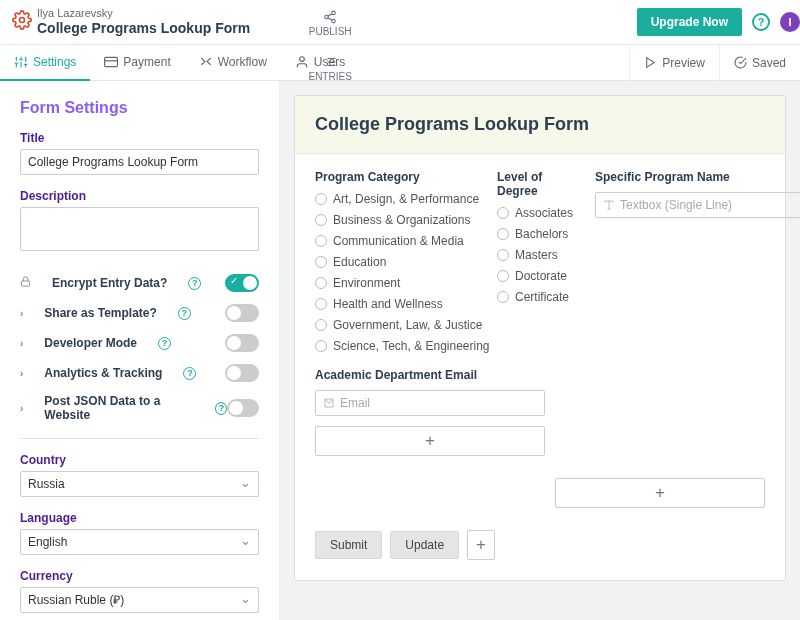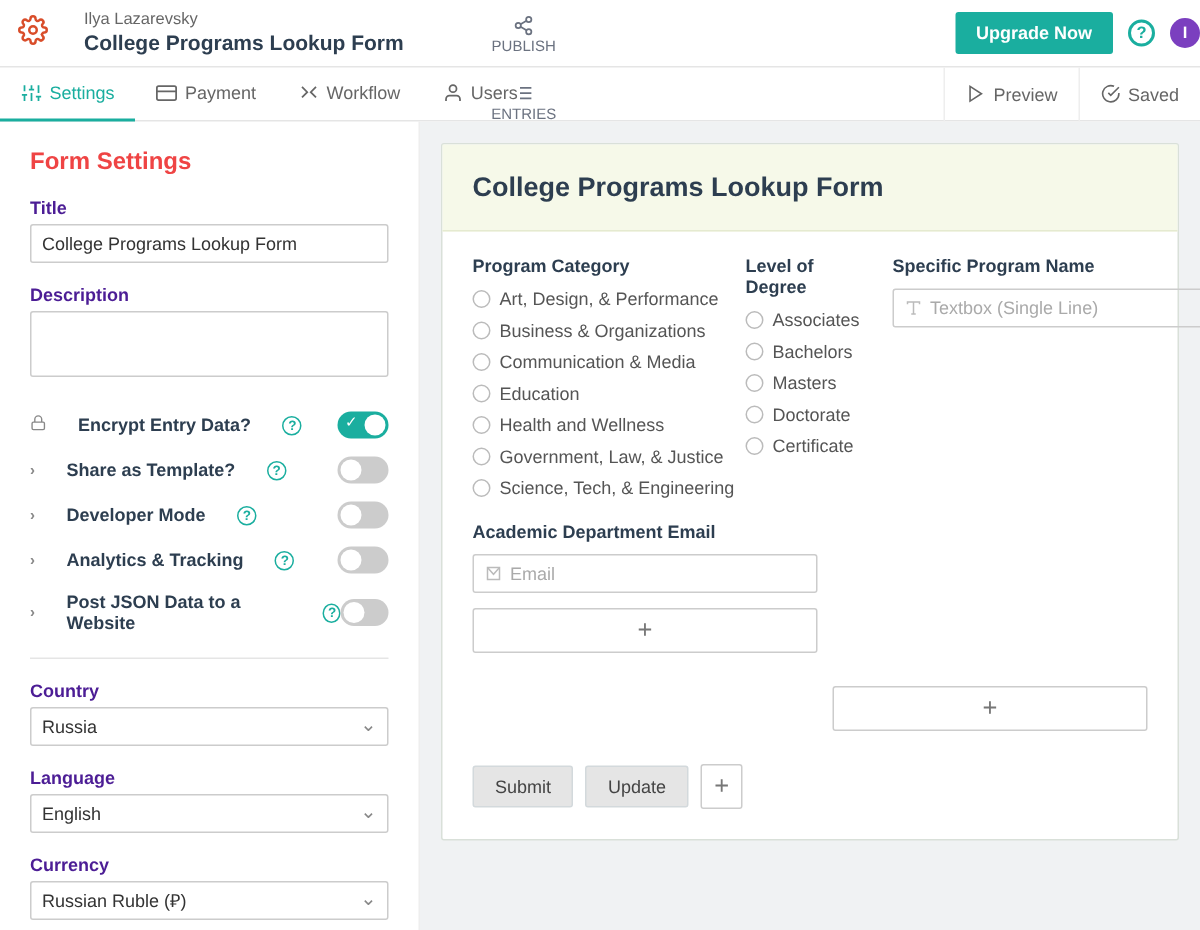--- a/index.html
+++ b/index.html
@@ -1,20 +1,20 @@
 <!DOCTYPE html>
 <html><head>
 <meta charset="utf-8">
 <style>
   * { box-sizing: border-box; margin: 0; padding: 0; }
   body { font-family: -apple-system, BlinkMacSystemFont, "Segoe UI", Arial, sans-serif; font-size: 13px; color: #333; background: #fff; width: 800px; height: 620px; overflow: hidden; }
   
   
   .topbar { display: flex; align-items: center; height: 45px; border-bottom: 1px solid #e5e5e5; }
-  .brand { display: flex; align-items: center; padding: 0 12px; gap: 24px; }
+  .brand { display: flex; align-items: center; padding: 0 12px; gap: 5px; }
   .brand .gear { color: #d94d2a; }
   .brand-text { line-height: 1.2; }
   .brand-text .owner { font-size: 11px; color: #666; }
   .brand-text .title { font-size: 14px; font-weight: 700; color: #2d3e50; }
   .nav-tabs { display: flex; margin-left: 40px; flex-direction: column; }
   .nav-tab { display: flex; flex-direction: column; align-items: center; justify-content: center; width: 56px; height: 45px; font-size: 10px; color: #6b7280; border-top: 3px solid transparent; gap:2px; cursor: pointer; }
   .nav-tab.active { border-top-color: #1aae9f; background:#fafafa; color:#333;}
   .nav-tab svg { stroke:#6b7280; }
   .nav-tab.active svg{ stroke:#333;}
   .top-right { margin-left: auto; display: flex; align-items: center; gap: 10px; padding-right: 0; }
@@ -30,21 +30,21 @@
   .sec-tab svg { stroke: currentColor; }
   .sec-right { margin-left: auto; display: flex; align-items: center; }
   .sec-right .item { display: flex; align-items: center; gap: 5px; padding: 0 14px; color: #666; height:36px; border-left:1px solid #eee;}
   .sec-right .item svg{stroke:currentColor;}
   
   
   .main { display: flex; height: calc(620px - 45px - 36px); }
   
   
   .side { width: 280px; padding: 18px 20px; overflow-y: auto; border-right: 1px solid #eee; }
-  .side h2 { font-size: 16px; color: #ef4444; font-weight: 700; margin-bottom: 14px; }
+  .side h2 { font-size: 16px; color: #8b5cf6; font-weight: 700; margin-bottom: 14px; }
   .field-label { font-size: 12px; font-weight: 700; color: #4c1d95; margin-bottom: 4px; display:block; }
   .side input[type=text], .side textarea, .side select {
     width: 100%; border: 1px solid #ccc; border-radius: 2px; padding: 5px 7px; font-size: 12px; color: #333; background:#fff;
   }
   .side textarea { height: 44px; resize: none; }
   .field-block { margin-bottom: 14px; }
   .opt-row { display: flex; align-items: center; justify-content: space-between; padding: 6px 0; font-size: 12px; }
   .opt-row .lbl { display: flex; align-items: center; gap: 21px; color: #2d3e50; }
   .opt-row .lbl.bold { font-weight: 700; }
   .chev { color:#888; font-size:10px;}
@@ -295,20 +295,24 @@
                 <div class="radio-item">
                   <span class="radio"></span>
                   <span>Communication &amp; Media</span>
                 </div>
                 <div class="radio-item">
                   <span class="radio"></span>
                   <span>Education</span>
                 </div>
                 <div class="radio-item">
                   <span class="radio"></span>
+                  <span>Environment</span>
+                </div>
+                <div class="radio-item">
+                  <span class="radio"></span>
                   <span>Health and Wellness</span>
                 </div>
                 <div class="radio-item">
                   <span class="radio"></span>
                   <span>Government, Law, &amp; Justice</span>
                 </div>
                 <div class="radio-item">
                   <span class="radio"></span>
                   <span>Science, Tech, &amp; Engineering</span>
                 </div>

